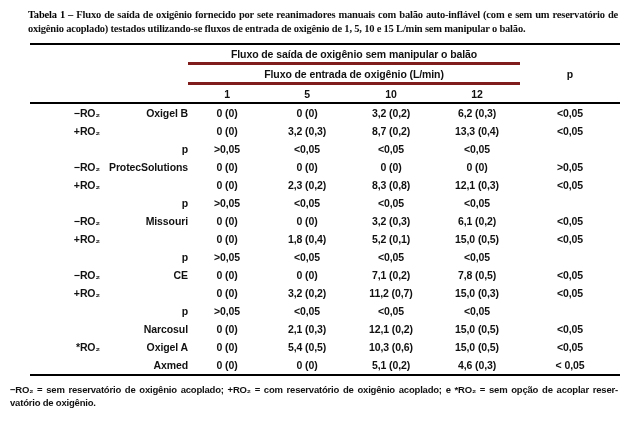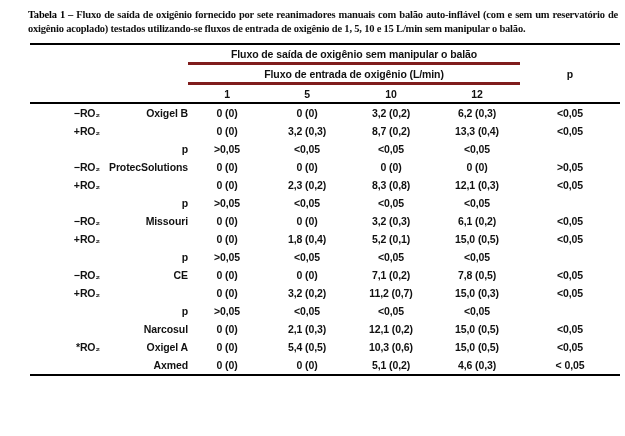--- a/index.html
+++ b/index.html
@@ -211,14 +211,18 @@
           <td class="col-brand">Axmed</td>
           <td class="col-val">0 (0)</td>
           <td class="col-val">0 (0)</td>
           <td class="col-val">5,1 (0,2)</td>
           <td class="col-val">4,6 (0,3)</td>
           <td class="col-p">&lt; 0,05</td>
         </tr>
       </tbody>
   </table>
 
+  <p class="footnote">
+      <span class="fn-line1">−RO₂ = sem reservatório de oxigênio acoplado; +RO₂ = com reservatório de oxigênio acoplado; e *RO₂ = sem opção de acoplar reser-</span>
+      <span class="fn-line2">vatório de oxigênio.</span>
+    </p>
 
 </div>
 
 </body></html>

